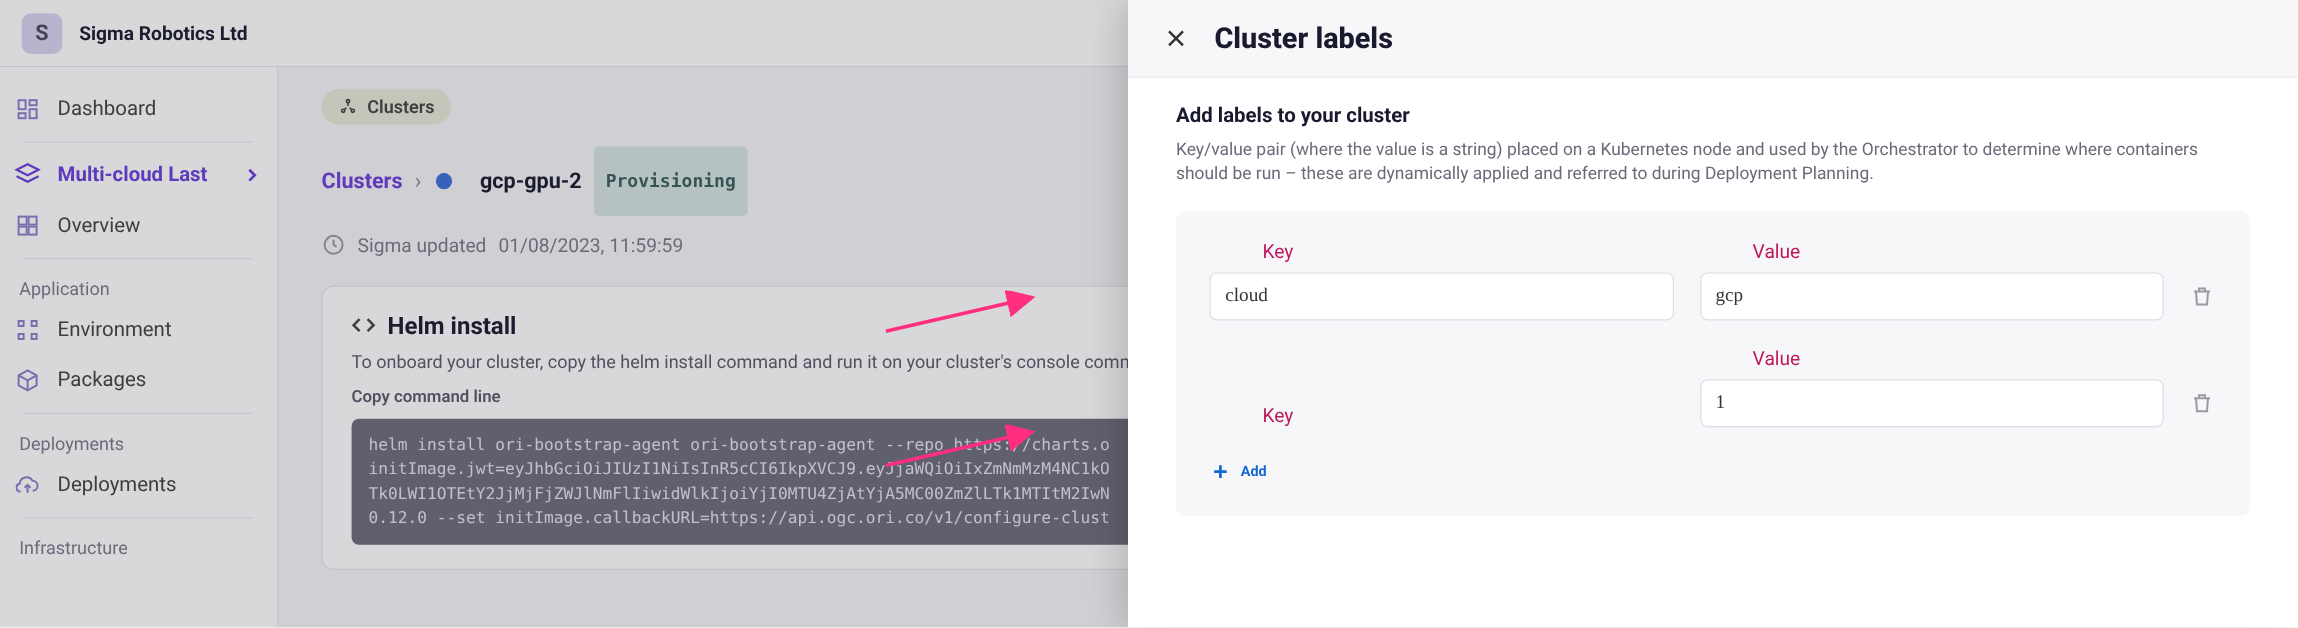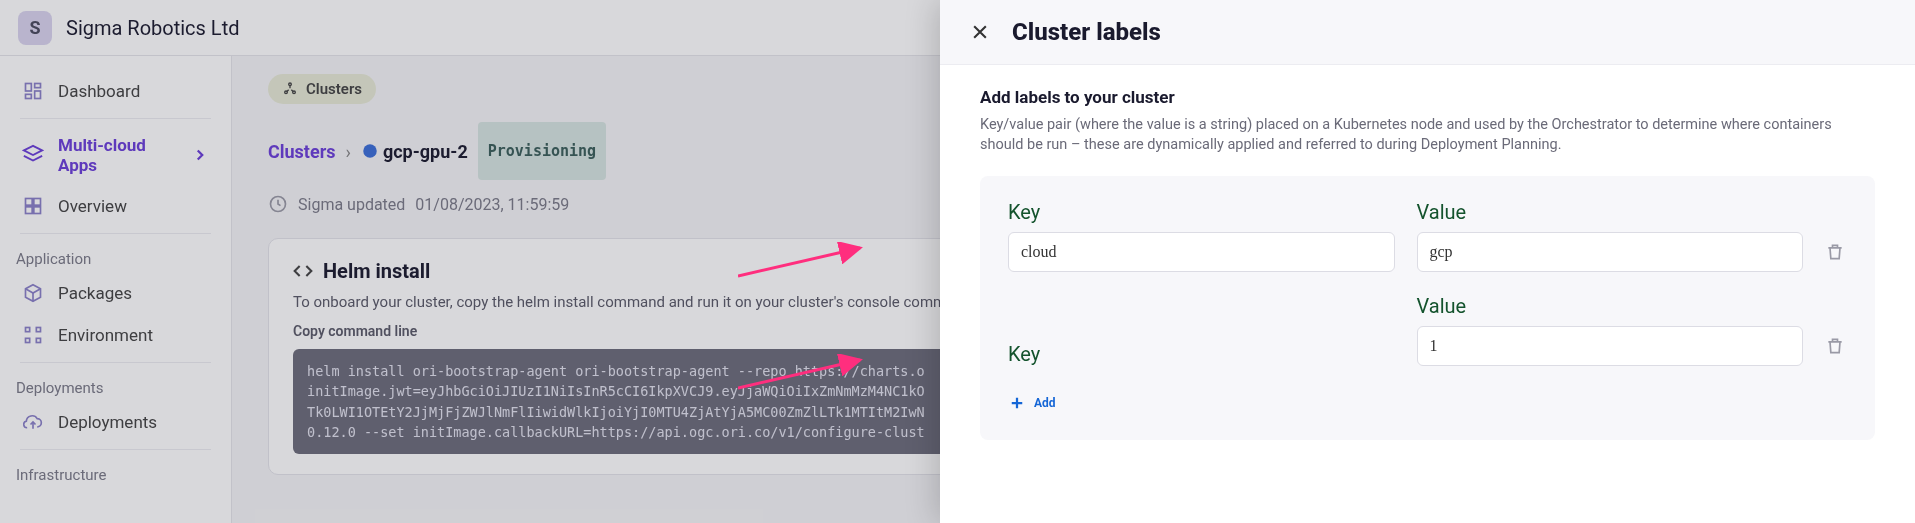--- a/index.html
+++ b/index.html
@@ -21,33 +21,33 @@
       padding: 0 18px;
       gap: 14px;
     }
     .org-badge {
       width: 34px; height: 34px;
       background: #d9d4ee;
       border-radius: 8px;
       display: flex; align-items: center; justify-content: center;
       font-weight: 700; color: #4a4a5e; font-size: 18px;
     }
-    .org-name { font-weight: 400; font-size: 20px; color: #1a1a2e; }
+    .org-name { font-weight: 700; font-size: 16px; color: #1a1a2e; }
     .layout { display: flex; height: calc(523px - 56px); }
     .sidebar {
       width: 232px;
       background: #fff;
       border-right: 1px solid #e5e5ea;
       padding-top: 14px;
       display: flex;
       flex-direction: column;
     }
     .nav-item {
       display: flex; align-items: center; gap: 14px;
-      padding: 10px 22px;
+      padding: 10px 12px;
       color: #444; font-size: 17px;
       cursor: pointer;
     }
     .nav-item.active { color: #6b3fd9; font-weight: 700; }
     .nav-item .icon { width: 22px; height: 22px; display: flex; align-items:center; justify-content:center;}
     .nav-item .chev { margin-left: auto; }
     .nav-sep { height: 1px; background: #ececf1; margin: 6px 20px; }
     .nav-head { padding: 10px 16px 4px; color: #7a7a88; font-size: 15px; }
     .main {
       flex: 1;
@@ -59,21 +59,21 @@
       background: #e7ead6; color: #444; border-radius: 999px;
       padding: 6px 14px; font-size: 15px; font-weight: 600;
     }
     .breadcrumb {
       margin-top: 18px;
       display: flex; align-items: center; gap: 10px;
       font-size: 18px;
     }
     .breadcrumb .link { color: #6b3fd9; font-weight: 700; }
     .breadcrumb .sep { color: #888; }
-    .breadcrumb .cluster { display: inline-flex; align-items: center; gap: 4px; font-weight: 700; }
+    .breadcrumb .cluster { display: inline-flex; align-items: center; gap: 21px; font-weight: 700; }
     .status-pill {
       background: #d6e4e1; color: #3a5e5a; font-family: ui-monospace,monospace;
       padding: 20px 10px; border-radius: 4px; font-size: 15px; font-weight: 600;
     }
     .updated {
       margin-top: 14px; color: #7a7a88; font-size: 16px;
       display: flex; align-items: center; gap: 10px;
     }
     .card {
       margin-top: 24px;
@@ -123,21 +123,21 @@
     .intro-title { font-weight: 700; font-size: 17px; margin-bottom: 8px;}
     .intro-text { color: #6a6a78; font-size: 14.5px; line-height: 1.4; }
     .labels-box {
       margin-top: 20px;
       background: #f7f7fa;
       border-radius: 8px;
       padding: 24px 28px;
     }
     .label-row { display: flex; gap: 22px; align-items:flex-end; margin-bottom: 22px; position: relative;}
     .field { flex: 1; display:flex; flex-direction:column; gap: 8px;}
-    .field label { font-size: 20px; color: #14532d; }
+    .field label { font-size: 16px; color: #be185d; margin-left: 44px; }
     .field input {
       height: 40px; border: 1px solid #dcdce4; border-radius: 6px;
       padding: 0 12px; font-size: 16px; background: #fff; color: #333;
       font-family: Liberation Serif, serif;
     }
     .trash { width: 22px; height: 22px; color: #9a9aa6; cursor: pointer; margin-bottom: 8px;}
     .add-btn { display: inline-flex; align-items:center; gap: 8px; color: #1566d6; font-weight: 700; font-size: 12px; cursor:pointer; margin-top: 6px;}
     .arrow-ann { position:absolute; pointer-events:none; }
     svg { display:block; }
   </style>
@@ -164,21 +164,21 @@
       <span>Dashboard</span>
     </div>
     <div class="nav-sep"></div>
     <div class="nav-item active">
       <span class="icon">
         <svg width="22" height="22" viewBox="0 0 24 24" fill="none" stroke="#6b3fd9" stroke-width="2">
             <polygon points="12 2 2 7 12 12 22 7 12 2"></polygon>
             <polyline points="2 13 12 18 22 13"></polyline>
           </svg>
       </span>
-      <span>Multi-cloud Apps</span>
+      <span>Multi-cloud Last</span>
       <span class="chev">
         <svg width="18" height="18" viewBox="0 0 24 24" fill="none" stroke="#6b3fd9" stroke-width="3">
             <polyline points="9 6 15 12 9 18"></polyline>
           </svg>
       </span>
     </div>
     <div class="nav-item">
       <span class="icon">
         <svg width="20" height="20" viewBox="0 0 24 24" fill="none" stroke="#8a80c8" stroke-width="2">
             <rect x="3" y="3" width="8" height="8"></rect>
@@ -187,37 +187,37 @@
             <rect x="13" y="13" width="8" height="8"></rect>
           </svg>
       </span>
       <span>Overview</span>
     </div>
     <div class="nav-sep"></div>
     <div class="nav-head">Application</div>
     <div class="nav-item">
       <span class="icon">
         <svg width="20" height="20" viewBox="0 0 24 24" fill="none" stroke="#8a80c8" stroke-width="2">
-            <path d="M12 2 L21 7 L21 17 L12 22 L3 17 L3 7 Z"></path>
-            <path d="M3 7 L12 12 L21 7"></path>
-            <path d="M12 12 L12 22"></path>
-          </svg>
-      </span>
-      <span>Packages</span>
-    </div>
-    <div class="nav-item">
-      <span class="icon">
-        <svg width="20" height="20" viewBox="0 0 24 24" fill="none" stroke="#8a80c8" stroke-width="2">
             <rect x="3" y="3" width="5" height="5"></rect>
             <rect x="16" y="3" width="5" height="5"></rect>
             <rect x="3" y="16" width="5" height="5"></rect>
             <rect x="16" y="16" width="5" height="5"></rect>
           </svg>
       </span>
       <span>Environment</span>
+    </div>
+    <div class="nav-item">
+      <span class="icon">
+        <svg width="20" height="20" viewBox="0 0 24 24" fill="none" stroke="#8a80c8" stroke-width="2">
+            <path d="M12 2 L21 7 L21 17 L12 22 L3 17 L3 7 Z"></path>
+            <path d="M3 7 L12 12 L21 7"></path>
+            <path d="M12 12 L12 22"></path>
+          </svg>
+      </span>
+      <span>Packages</span>
     </div>
     <div class="nav-sep"></div>
     <div class="nav-head">Deployments</div>
     <div class="nav-item">
       <span class="icon">
         <svg width="20" height="20" viewBox="0 0 24 24" fill="none" stroke="#8a80c8" stroke-width="2">
             <path d="M17 18a5 5 0 0 0 0-10 7 7 0 0 0-13 3 4 4 0 0 0 1 7.9"></path>
             <path d="M12 12v8"></path>
             <path d="M9 15l3-3 3 3"></path>
           </svg>

